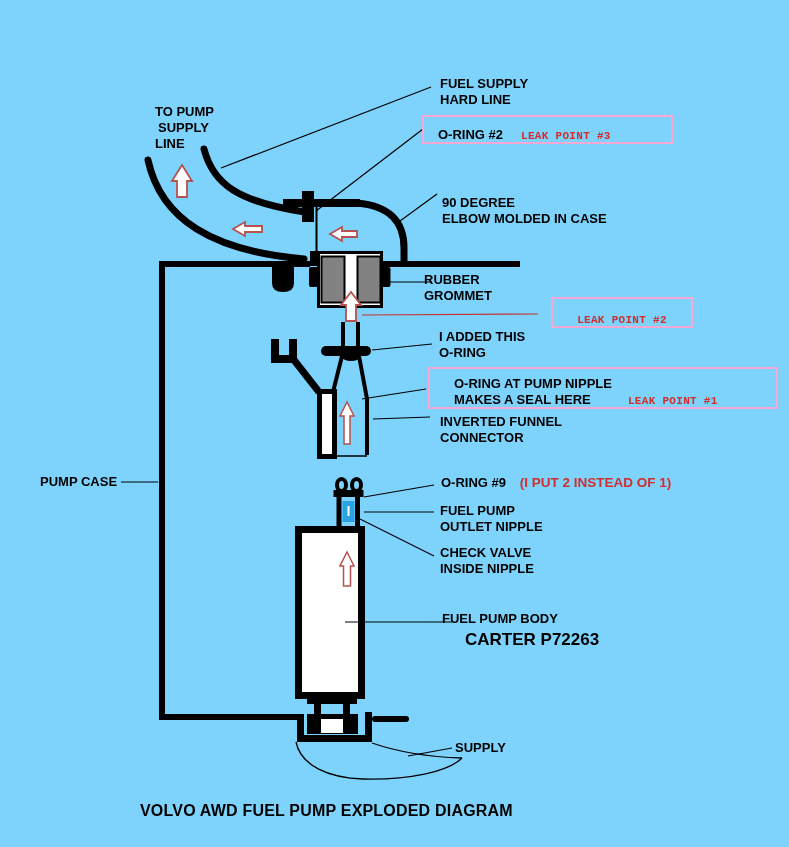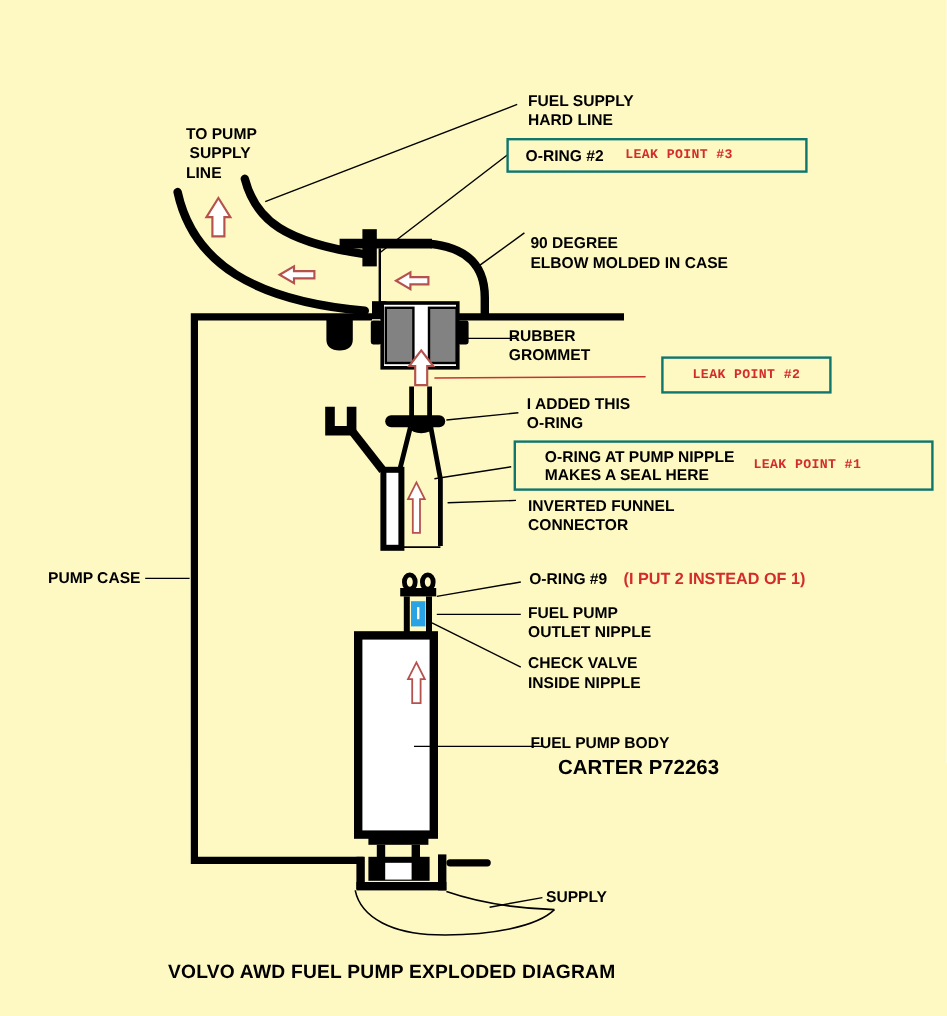--- a/index.html
+++ b/index.html
@@ -1,24 +1,24 @@
 <!DOCTYPE html>
 <html><head>
 <meta charset="utf-8">
 <style>
   html,body{margin:0;padding:0;background:#fff;}
-  .canvas{position:relative;width:789px;height:847px;background:#fef9c3;
+  .canvas{position:relative;width:789px;height:847px;background:#7dd3fc;
           font-family:"Liberation Sans",sans-serif;overflow:hidden;}
   svg{position:absolute;left:0;top:0;}
   .lbl{position:absolute;font-weight:bold;font-size:13px;line-height:16px;
        color:#000;white-space:nowrap;}
   .lbl span{display:block;}
   .inline-lbl{position:absolute;font-weight:bold;font-size:13px;color:#000;white-space:nowrap;}
   .red{color:#d22c2c;}
-  .leakbox{position:absolute;border:2px solid #0f766e;display:flex;align-items:center;
+  .leakbox{position:absolute;border:2px solid #f9a8d4;display:flex;align-items:flex-end;
            white-space:nowrap;background:#fff0;}
   .leaktext{font-weight:bold;font-size:11px;color:#d22c2c;letter-spacing:.3px;font-family:Liberation Mono, monospace;}
   .blacktext{font-weight:bold;font-size:13px;color:#000;}
   .two-line{line-height:15.5px;}
   .two-line span{display:block;}
   .model{position:absolute;font-weight:bold;font-size:17px;color:#000;white-space:nowrap;margin-left:20px;}
   .title{position:absolute;font-weight:bold;font-size:16px;color:#000;
          letter-spacing:.2px;white-space:nowrap;}
 </style>
 </head>

